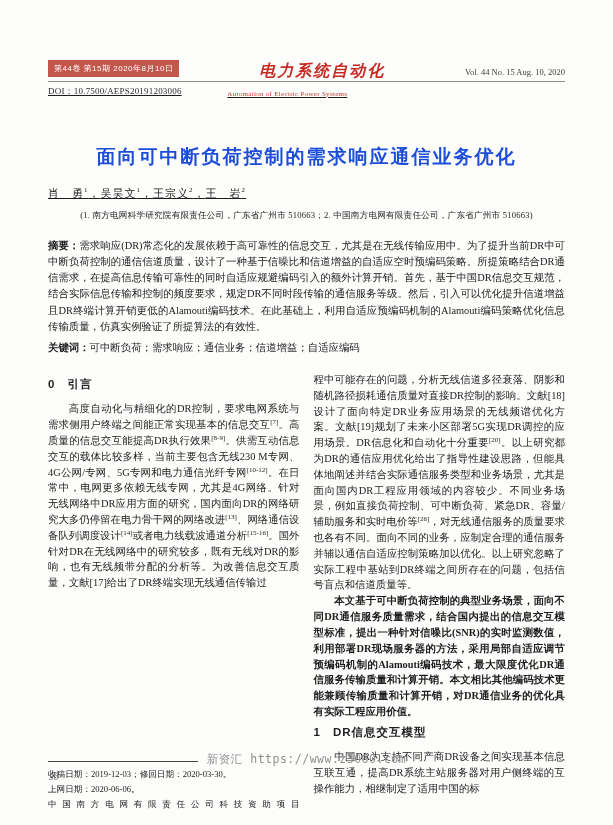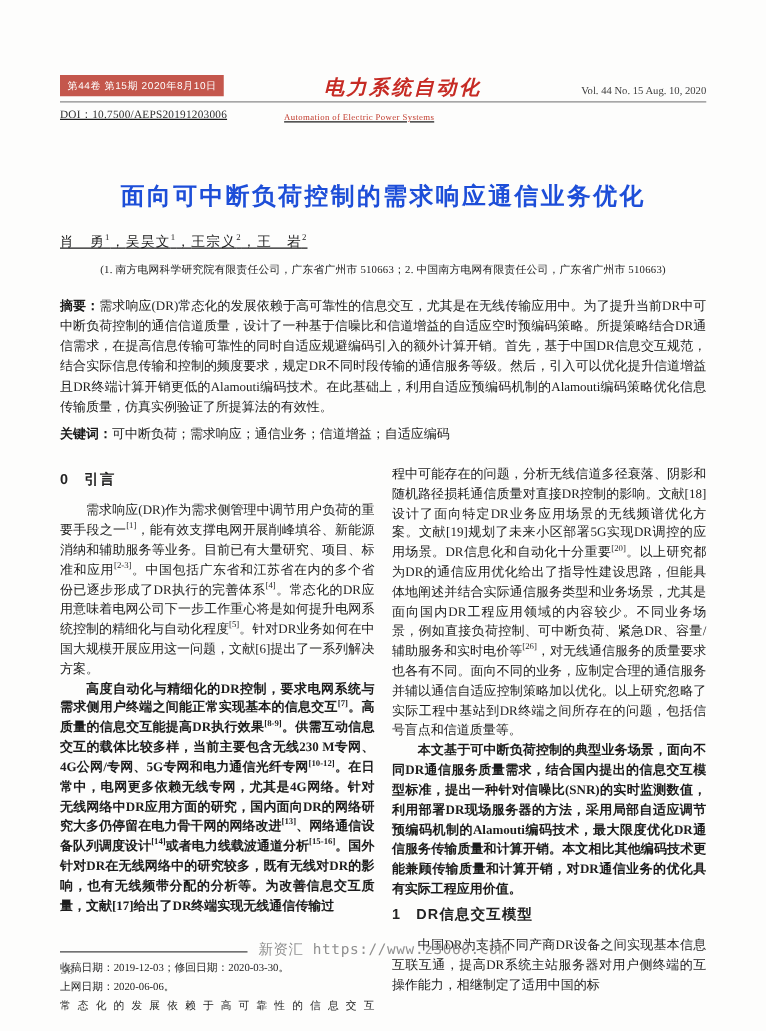--- a/index.html
+++ b/index.html
@@ -96,27 +96,26 @@
     <div class="keywords">
       <span class="lbl">关键词：</span><span>可中断负荷；需求响应；通信业务；信道增益；自适应编码</span>
     </div>
 
     <div class="columns">
 
       <div class="col col-left">
         <div class="sec-heading">
           <span class="no">0</span><span>引言</span>
         </div>
-        <p class="para">需求响应(DR)作为需求侧管理中调节用户负荷的重要手段之一<sup>[1]</sup>，能有效支撑电网开展削峰填谷、新能源消纳和辅助服务等业务。目前已有大量研究、项目、标准和应用<sup>[2-3]</sup>。中国包括广东省和江苏省在内的多个省份已逐步形成了DR执行的完善体系<sup>[4]</sup>。常态化的DR应用意味着电网公司下一步工作重心将是如何提升电网系统控制的精细化与自动化程度<sup>[5]</sup>。针对DR业务如何在中国大规模开展应用这一问题，文献[6]提出了一系列解决方案。</p>
         <p class="para">高度自动化与精细化的DR控制，要求电网系统与需求侧用户终端之间能正常实现基本的信息交互<sup>[7]</sup>。高质量的信息交互能提高DR执行效果<sup>[8-9]</sup>。供需互动信息交互的载体比较多样，当前主要包含无线230 M专网、4G公网/专网、5G专网和电力通信光纤专网<sup>[10-12]</sup>。在日常中，电网更多依赖无线专网，尤其是4G网络。针对无线网络中DR应用方面的研究，国内面向DR的网络研究大多仍停留在电力骨干网的网络改进<sup>[13]</sup>、网络通信设备队列调度设计<sup>[14]</sup>或者电力线载波通道分析<sup>[15-16]</sup>。国外针对DR在无线网络中的研究较多，既有无线对DR的影响，也有无线频带分配的分析等。为改善信息交互质量，文献[17]给出了DR终端实现无线通信传输过</p>
         <div class="footnote">
           <div class="footnote-rule"></div>
           <div>收稿日期：2019-12-03；修回日期：2020-03-30。</div>
           <div>上网日期：2020-06-06。</div>
-          <span class="fund-line1">常态化的发展依赖于高可靠性的信息交互</span>
+          <span class="fund-line1">中国南方电网有限责任公司科技资助项目</span>
         </div>
       </div>
 
       <div class="col col-right">
         <p class="para cont">程中可能存在的问题，分析无线信道多径衰落、阴影和随机路径损耗通信质量对直接DR控制的影响。文献[18]设计了面向特定DR业务应用场景的无线频谱优化方案。文献[19]规划了未来小区部署5G实现DR调控的应用场景。DR信息化和自动化十分重要<sup>[20]</sup>。以上研究都为DR的通信应用优化给出了指导性建设思路，但能具体地阐述并结合实际通信服务类型和业务场景，尤其是面向国内DR工程应用领域的内容较少。不同业务场景，例如直接负荷控制、可中断负荷、紧急DR、容量/辅助服务和实时电价等<sup>[26]</sup>，对无线通信服务的质量要求也各有不同。面向不同的业务，应制定合理的通信服务并辅以通信自适应控制策略加以优化。以上研究忽略了实际工程中基站到DR终端之间所存在的问题，包括信号盲点和信道质量等。</p>
         <p class="para">本文基于可中断负荷控制的典型业务场景，面向不同DR通信服务质量需求，结合国内提出的信息交互模型标准，提出一种针对信噪比(SNR)的实时监测数值，利用部署DR现场服务器的方法，采用局部自适应调节预编码机制的Alamouti编码技术，最大限度优化DR通信服务传输质量和计算开销。本文相比其他编码技术更能兼顾传输质量和计算开销，对DR通信业务的优化具有实际工程应用价值。</p>
         <div class="sec-heading">
           <span class="no">1</span><span>DR信息交互模型</span>
         </div>
         <p class="para">中国DR为支持不同产商DR设备之间实现基本信息互联互通，提高DR系统主站服务器对用户侧终端的互操作能力，相继制定了适用中国的标</p>

